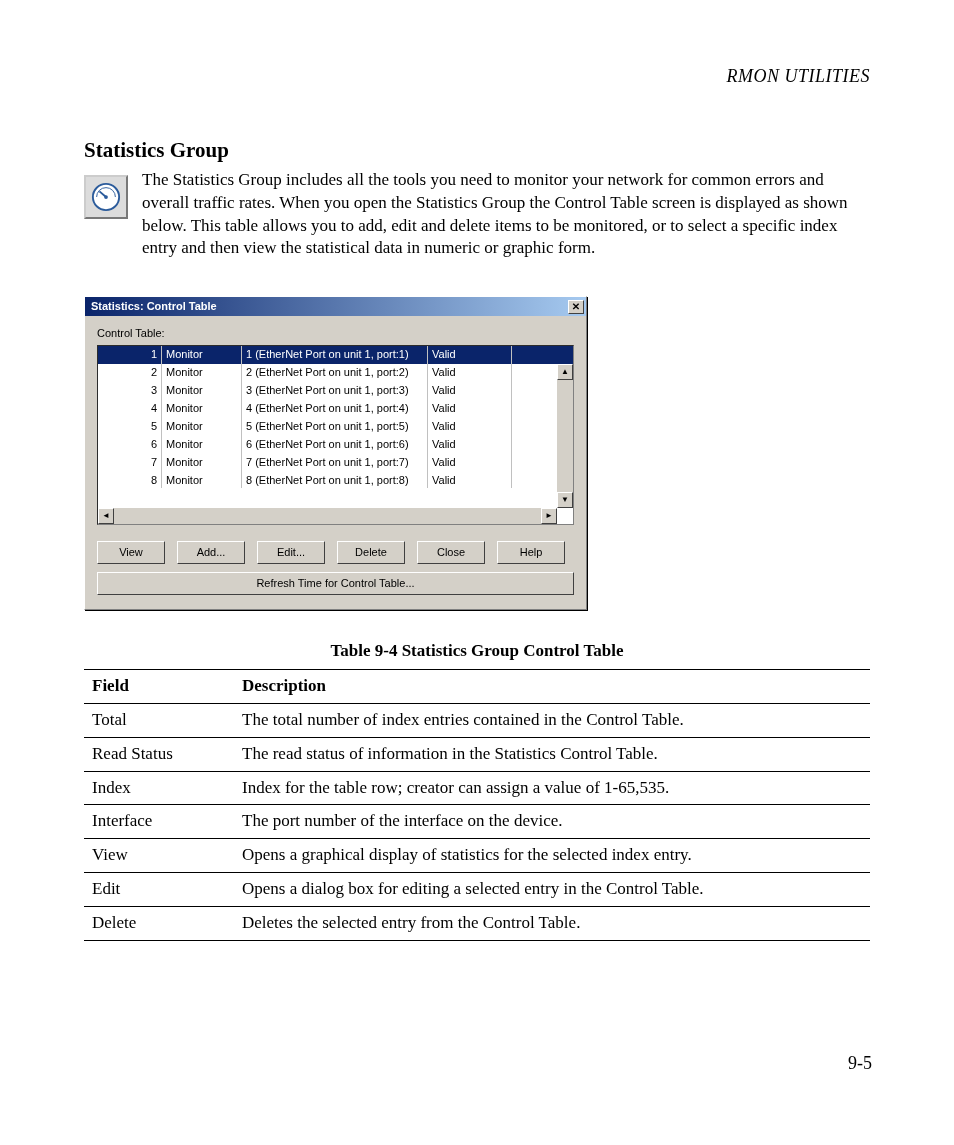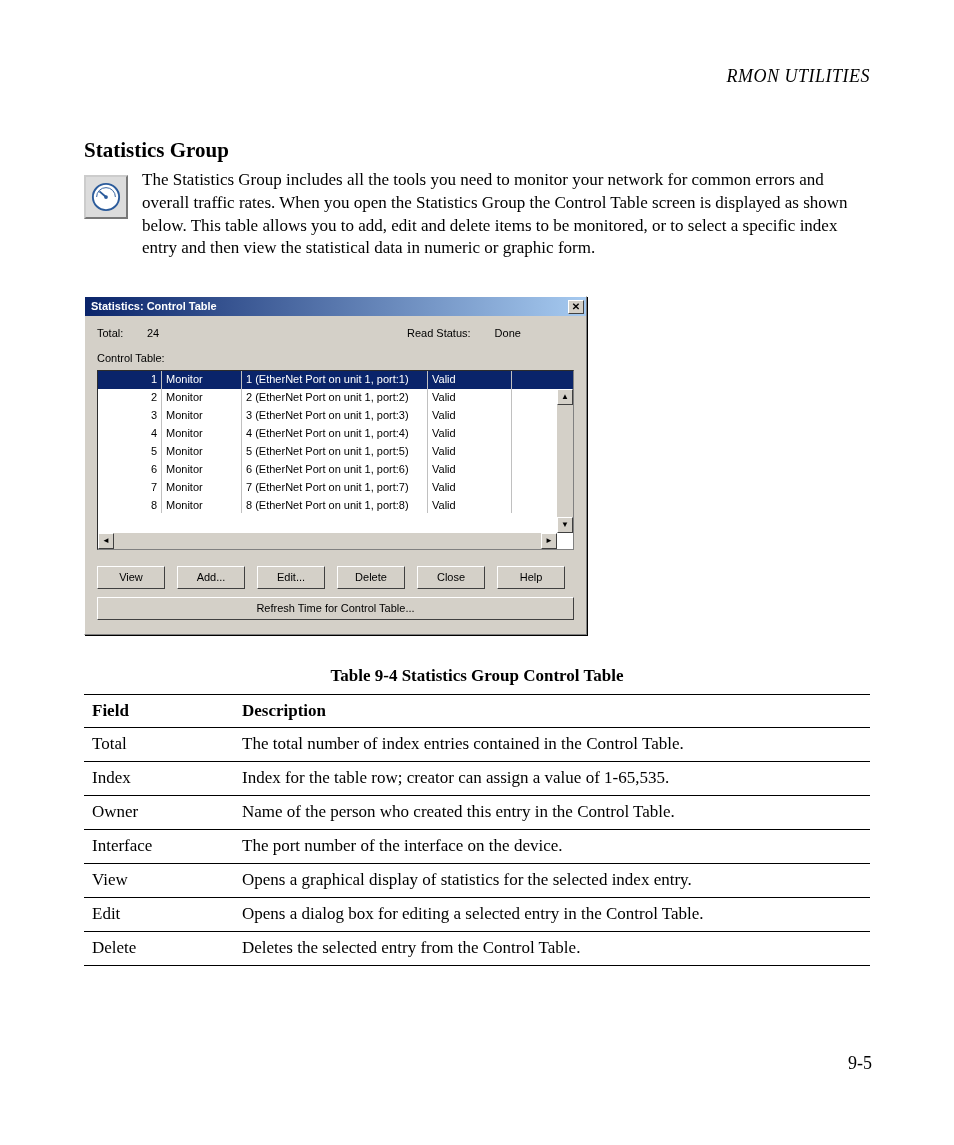--- a/index.html
+++ b/index.html
@@ -185,26 +185,20 @@
   </div>
   <p>The Statistics Group includes all the tools you need to monitor your network for common errors and overall traffic rates. When you open the Statistics Group the Control Table screen is displayed as shown below. This table allows you to add, edit and delete items to be monitored, or to select a specific index entry and then view the statistical data in numeric or graphic form.</p>
 </div>
 
 <div class="dialog">
   <div class="titlebar">
     <span>Statistics: Control Table</span>
     <span class="closebtn">✕</span>
   </div>
   <div class="dlg-body">
-    <div class="dlg-row">
-      <span class="lbl">Total:</span>
-      <span class="val">24</span>
-      <span class="rs-lbl">Read Status:</span>
-      <span class="rs-val">Done</span>
-    </div>
     <div class="lbl2">Control Table:</div>
 
     <div class="grid">
       <div class="rows" id="grid-rows">
           <div class="row selected">
             <div class="cell col-index" style="text-align:right">1</div>
             <div class="cell col-owner">Monitor</div>
             <div class="cell col-iface">1 (EtherNet Port on unit 1, port:1)</div>
             <div class="cell col-status">Valid</div>
           </div>
@@ -281,28 +275,28 @@
       <th class="field">Field</th>
       <th>Description</th>
     </tr>
   </thead>
   <tbody id="def-body">
       <tr>
         <td class="field">Total</td>
         <td>The total number of index entries contained in the Control Table.</td>
       </tr>
       <tr>
+        <td class="field">Read Status</td>
+        <td>The read status of information in the Statistics Control Table.</td>
+      </tr>
+      <tr>
         <td class="field">Index</td>
         <td>Index for the table row; creator can assign a value of 1-65,535.</td>
       </tr>
       <tr>
-        <td class="field">Owner</td>
-        <td>Name of the person who created this entry in the Control Table.</td>
-      </tr>
-      <tr>
         <td class="field">Interface</td>
         <td>The port number of the interface on the device.</td>
       </tr>
       <tr>
         <td class="field">View</td>
         <td>Opens a graphical display of statistics for the selected index entry.</td>
       </tr>
       <tr>
         <td class="field">Edit</td>
         <td>Opens a dialog box for editing a selected entry in the Control Table.</td>

